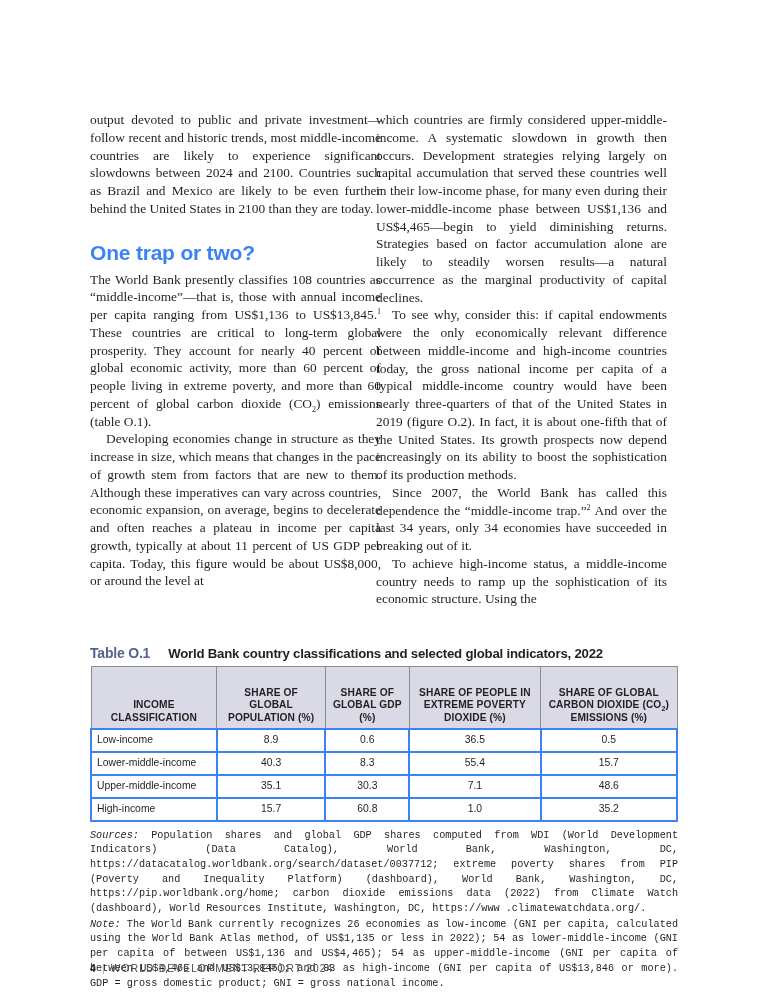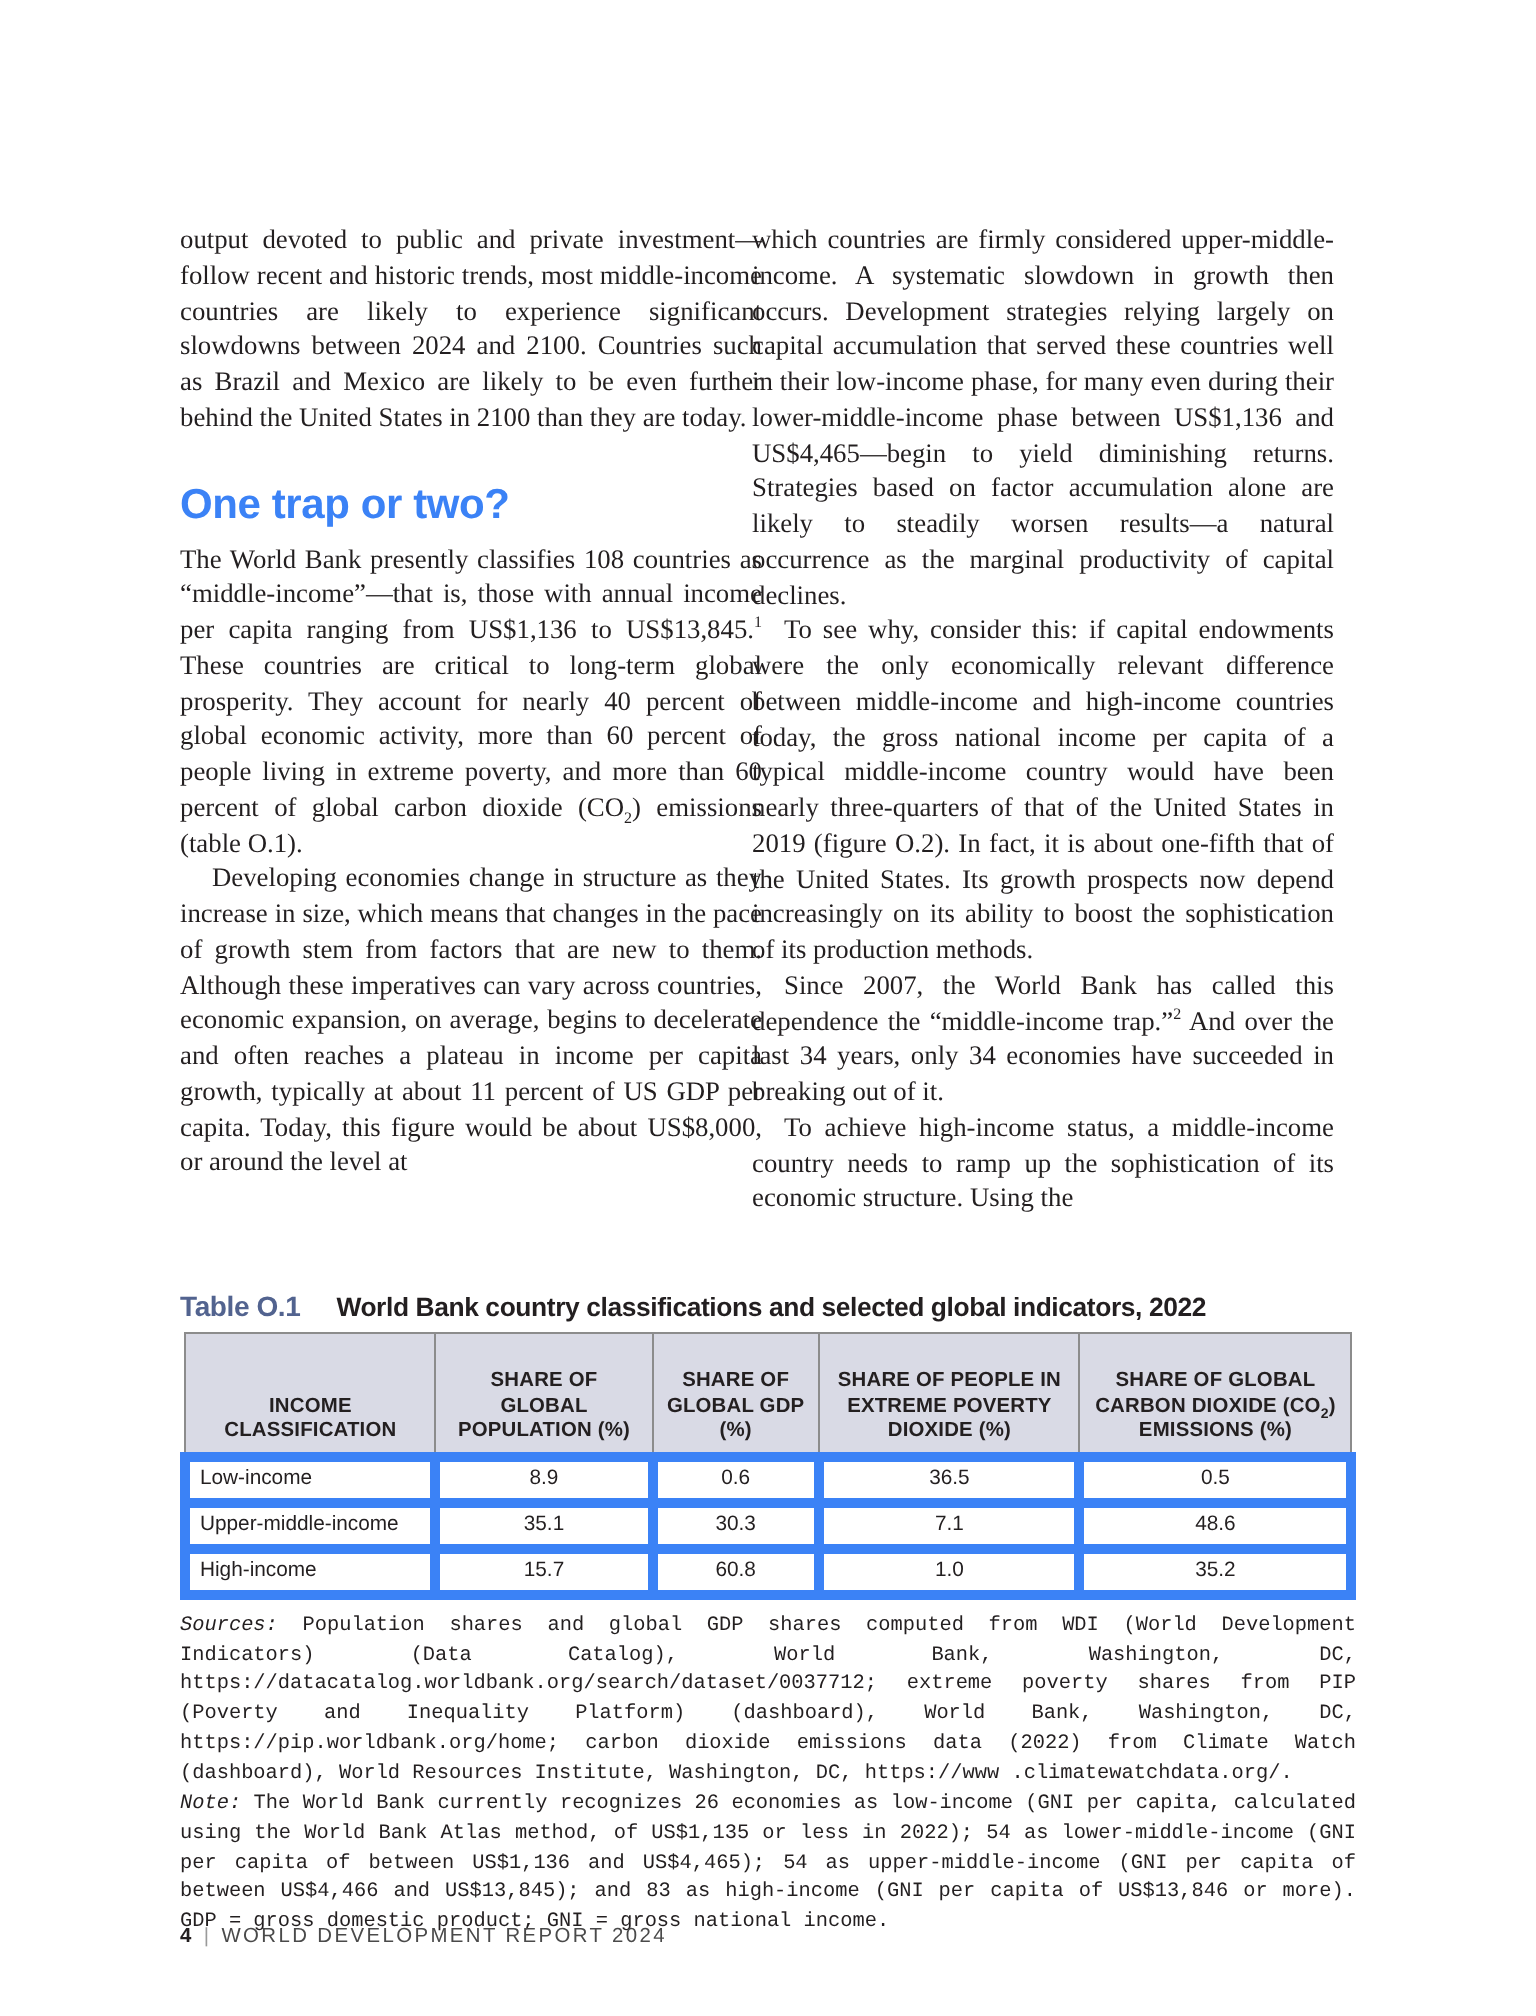--- a/index.html
+++ b/index.html
@@ -67,21 +67,21 @@
     font-size: 10.2px;
     line-height: 12.6px;
     text-align: center;
     vertical-align: bottom;
     padding: 4px 4px 3px 4px;
     border: 1px solid #8c8c8c;
     height: 62px;
     letter-spacing: 0.1px;
   }
   table.data td {
-    border: 5px solid #3b82f6;
+    border: 2px solid #3b82f6;
     height: 23px;
     padding: 0 4px;
     text-align: center;
     vertical-align: middle;
     line-height: 14px;
   }
   table.data td.rowlabel { text-align: left; padding-left: 5px; }
   table.data th sub { font-size: 7px; vertical-align: sub; line-height: 0; }
 
   .notes {
@@ -148,20 +148,27 @@
     </thead>
     <tbody>
       <tr>
         <td class="rowlabel">Low-income</td>
         <td>8.9</td>
         <td>0.6</td>
         <td>36.5</td>
         <td>0.5</td>
       </tr>
       <tr>
+        <td class="rowlabel">Lower-middle-income</td>
+        <td>40.3</td>
+        <td>8.3</td>
+        <td>55.4</td>
+        <td>15.7</td>
+      </tr>
+      <tr>
         <td class="rowlabel">Upper-middle-income</td>
         <td>35.1</td>
         <td>30.3</td>
         <td>7.1</td>
         <td>48.6</td>
       </tr>
       <tr>
         <td class="rowlabel">High-income</td>
         <td>15.7</td>
         <td>60.8</td>

